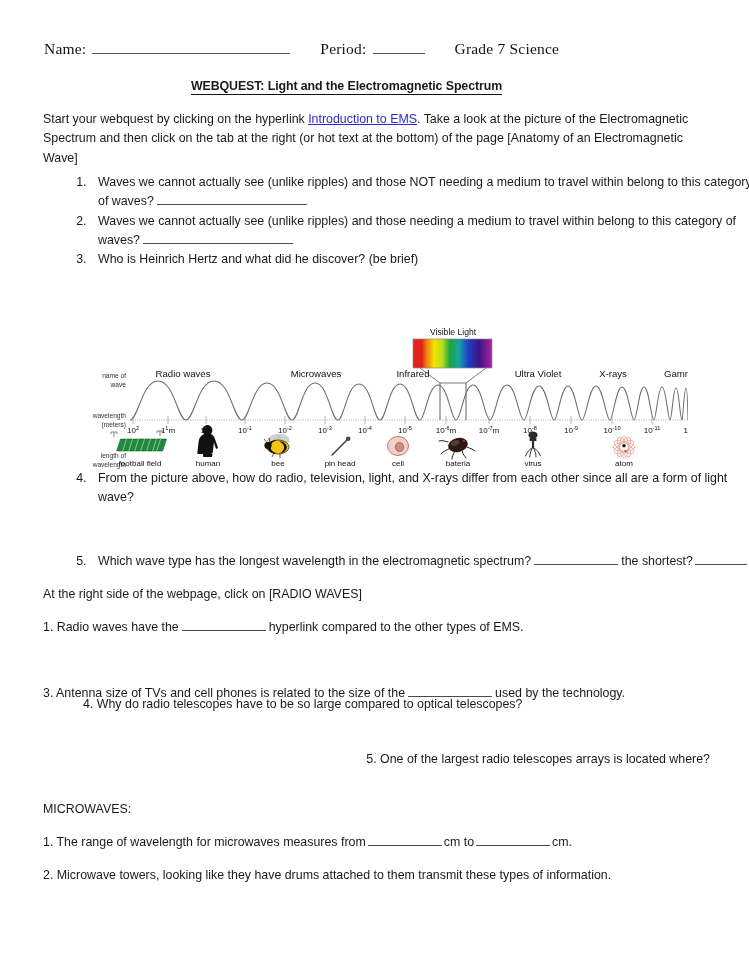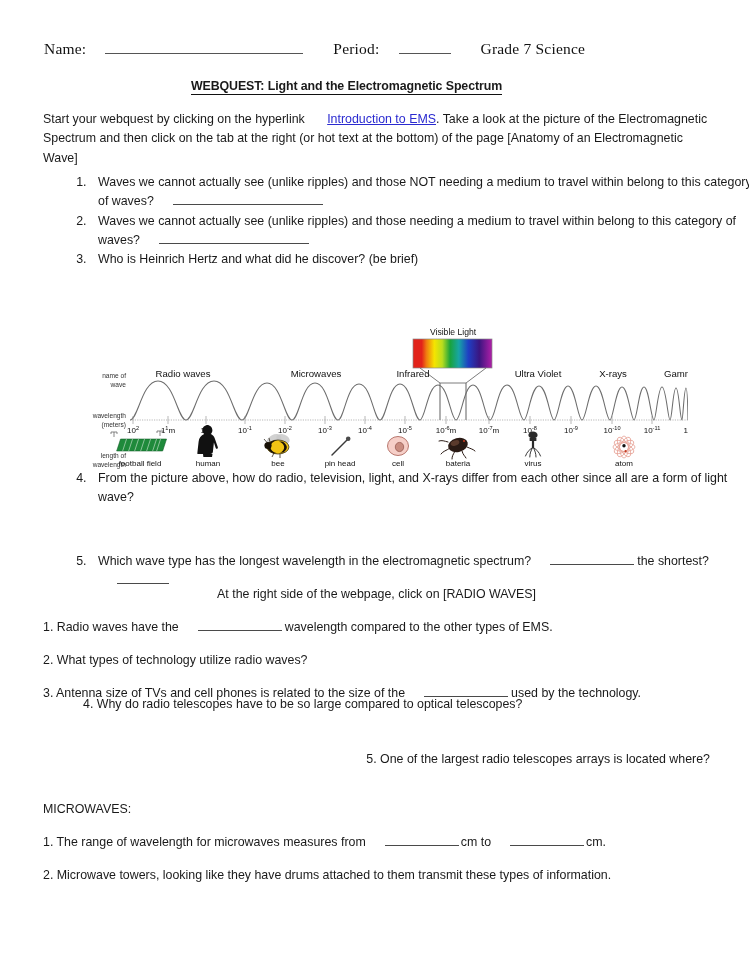--- a/index.html
+++ b/index.html
@@ -131,21 +131,21 @@
     position: absolute;
     left: 68px;
     top: 305px;
     width: 620px;
     height: 148px;
     margin-top: 16px;
   }
   .fig-svg { display: block; }
 
   
-  [data-interactable="true"] { cursor: default; margin-left: 19px; }
+  [data-interactable="true"] { cursor: default; }
 </style>
 </head>
 <body>
 
 <div class="page" data-interactable="false">
 
   <div class="header-row" data-interactable="false">
     <span class="hdr-label" data-interactable="false">Name:</span><span class="blank-line blank-name" data-interactable="true"></span><span class="hdr-gap-1"></span><span class="hdr-label" data-interactable="false">Period:</span><span class="blank-line blank-period" data-interactable="true"></span><span class="hdr-gap-2"></span><span class="hdr-label" data-interactable="false">Grade 7 Science</span>
   </div>
 
@@ -393,31 +393,28 @@
 
   <ol class="qlist2" start="4" data-interactable="false">
     <li data-interactable="false">
       <span data-interactable="false"> From the picture above, how do radio, television, light, and X-rays differ from each other since all are a form of light wave?</span>
     </li>
     <li class="spaced" data-interactable="false">
       <span data-interactable="false">Which wave type has the longest wavelength in the electromagnetic spectrum?</span><span class="u-blank ub-84" data-interactable="true"></span><span data-interactable="false">the shortest?</span><span class="u-blank ub-52" data-interactable="true"></span>
     </li>
   </ol>
 
-  <div class="para" style="top:585px;text-align:center;" data-interactable="false">
+  <div class="para" style="top:585px;" data-interactable="false">
     <span data-interactable="false">At the right side of the webpage,  click on [RADIO WAVES]</span>
   </div>
 
   <div class="para" style="top:618px;" data-interactable="false">
-    <span data-interactable="false">1.  Radio waves have the</span><span class="u-blank ub-84" data-interactable="true"></span><span data-interactable="false">wavelength compared to the other types of EMS.</span>
-  </div>
-
-  <div class="para" style="top:651px;" data-interactable="false">
-    <span data-interactable="false">2. What types of technology utilize radio waves?</span>
-  </div>
+    <span data-interactable="false">1.  Radio waves have the</span><span class="u-blank ub-84" data-interactable="true"></span><span data-interactable="false">hyperlink compared to the other types of EMS.</span>
+  </div>
+
 
   <div class="para" style="top:684px;" data-interactable="false">
     <span data-interactable="false">3. Antenna size of TVs and cell phones is related to the size of the</span><span class="u-blank ub-84" data-interactable="true"></span><span data-interactable="false">used by the technology.</span>
   </div>
 
   <div class="para" style="top:695px;margin-left:40px;" data-interactable="false">
     <span data-interactable="false">4. Why do radio telescopes have to be so large compared to optical telescopes?</span>
   </div>
 
   <div class="para" style="top:750px;text-align:right;" data-interactable="false">

